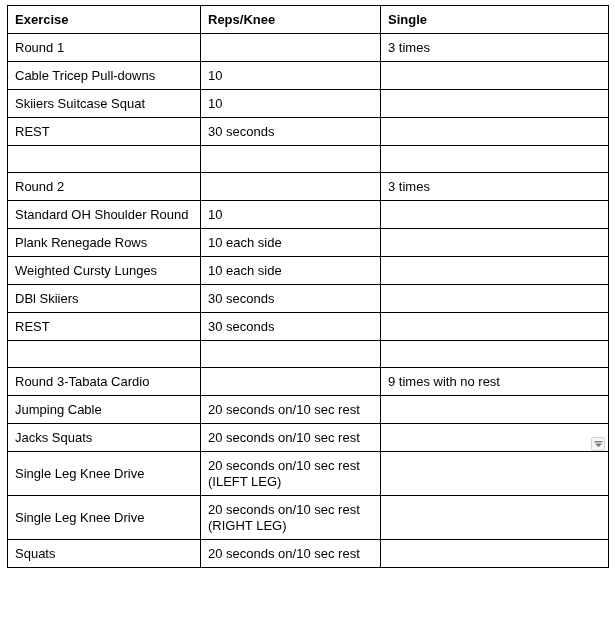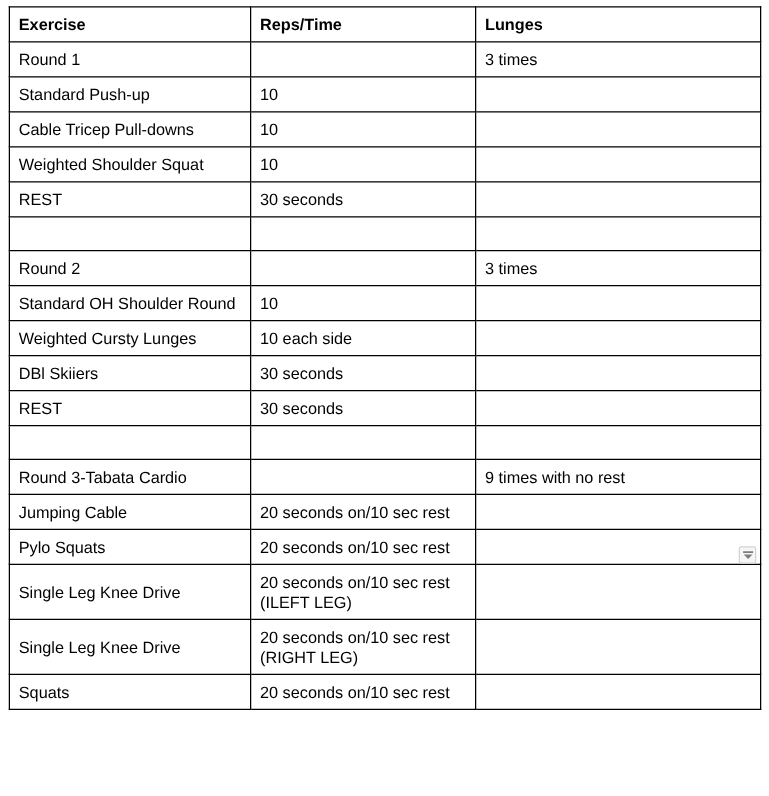--- a/index.html
+++ b/index.html
@@ -68,42 +68,37 @@
 
   <table class="workout">
     <colgroup>
       <col class="c0">
         <col class="c1">
         <col class="c2">
     </colgroup>
     <thead>
       <tr>
         <th>Exercise</th>
-        <th>Reps/Time</th>
-        <th>Lunges</th>
+        <th>Reps/Knee</th>
+        <th>Single</th>
       </tr>
     </thead>
     <tbody id="rows">
         <tr class="section">
           <td class="col-0">Round 1</td>
           <td class="col-1"></td>
           <td class="col-2">3 times</td>
         </tr>
         <tr class="item">
-          <td class="col-0">Standard Push-up</td>
-          <td class="col-1">10</td>
-          <td class="col-2"></td>
-        </tr>
-        <tr class="item">
           <td class="col-0">Cable Tricep Pull-downs</td>
           <td class="col-1">10</td>
           <td class="col-2"></td>
         </tr>
         <tr class="item">
-          <td class="col-0">Weighted Shoulder Squat</td>
+          <td class="col-0">Skiiers Suitcase Squat</td>
           <td class="col-1">10</td>
           <td class="col-2"></td>
         </tr>
         <tr class="item">
           <td class="col-0">REST</td>
           <td class="col-1">30 seconds</td>
           <td class="col-2"></td>
         </tr>
         <tr class="spacer">
           <td class="col-0"></td>
@@ -111,20 +106,25 @@
           <td class="col-2"></td>
         </tr>
         <tr class="section">
           <td class="col-0">Round 2</td>
           <td class="col-1"></td>
           <td class="col-2">3 times</td>
         </tr>
         <tr class="item">
           <td class="col-0">Standard OH Shoulder Round</td>
           <td class="col-1">10</td>
+          <td class="col-2"></td>
+        </tr>
+        <tr class="item">
+          <td class="col-0">Plank Renegade Rows</td>
+          <td class="col-1">10 each side</td>
           <td class="col-2"></td>
         </tr>
         <tr class="item">
           <td class="col-0">Weighted Cursty Lunges</td>
           <td class="col-1">10 each side</td>
           <td class="col-2"></td>
         </tr>
         <tr class="item">
           <td class="col-0">DBl Skiiers</td>
           <td class="col-1">30 seconds</td>
@@ -144,21 +144,21 @@
           <td class="col-0">Round 3-Tabata Cardio</td>
           <td class="col-1"></td>
           <td class="col-2">9 times with no rest</td>
         </tr>
         <tr class="item">
           <td class="col-0">Jumping Cable</td>
           <td class="col-1">20 seconds on/10 sec rest</td>
           <td class="col-2"></td>
         </tr>
         <tr class="item">
-          <td class="col-0">Pylo Squats</td>
+          <td class="col-0">Jacks Squats</td>
           <td class="col-1">20 seconds on/10 sec rest</td>
           <td class="col-2"></td>
         </tr>
         <tr class="item">
           <td class="col-0">Single Leg Knee Drive</td>
           <td class="col-1">20 seconds on/10 sec rest
 (ILEFT LEG)</td>
           <td class="col-2"></td>
         </tr>
         <tr class="item">

